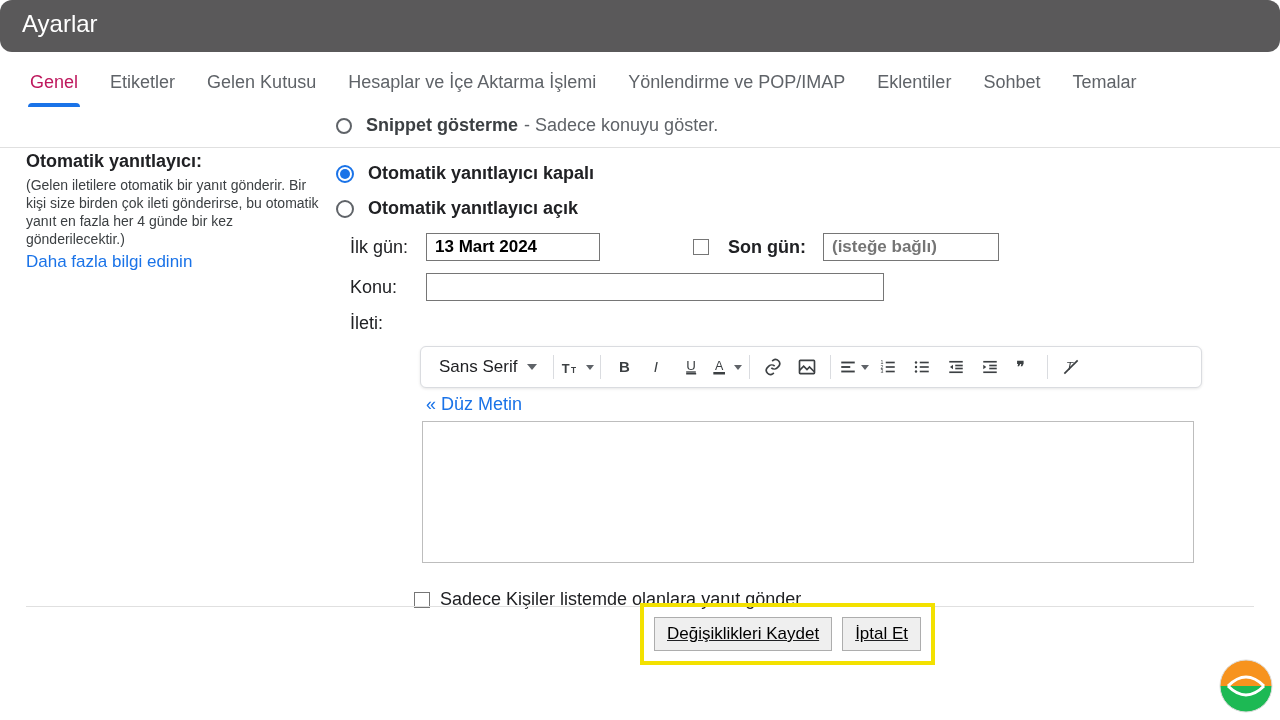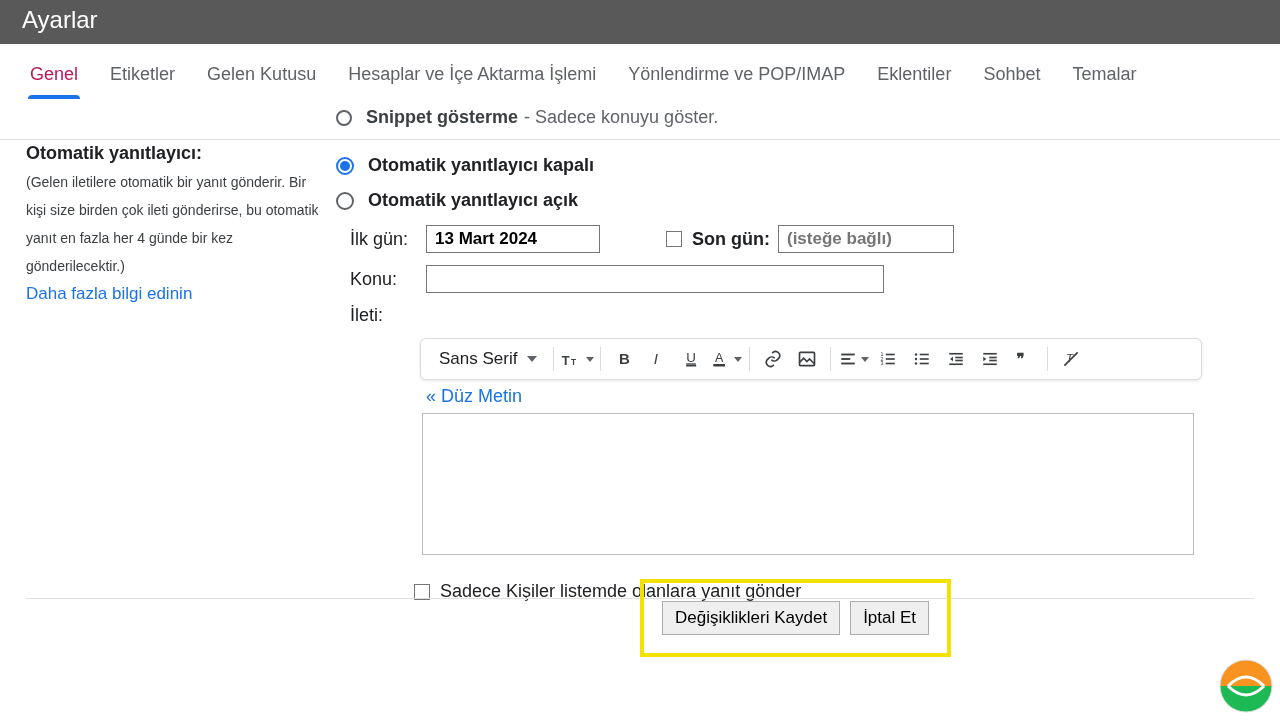--- a/index.html
+++ b/index.html
@@ -1,65 +1,65 @@
 <!DOCTYPE html>
 <html><head>
 <meta charset="utf-8">
 <style>
   * { box-sizing: border-box; margin: 0; padding: 0; }
   body { font-family: Arial, "Helvetica Neue", sans-serif; font-size: 14px; color: #202124; background: #fff; width: 1280px; height: 720px; overflow: hidden; position: relative; }
-  .header { background: #5a595a; color: #fff; padding: 6px 22px 10px; font-size: 24px; font-weight: 400; height: 44px; display: flex; align-items: center; }
+  .header { background: #5a595a; color: #fff; padding: 6px 22px 10px; font-size: 24px; font-weight: 400; height: 52px; display: flex; align-items: center; border-radius: 12px; }
   .tabs { display: flex; flex-wrap: wrap; padding: 12px 18px 0; border-bottom: none; }
   .tab { font-size: 18px; color: #5f6368; padding: 8px 12px 14px; cursor: pointer; margin-right: 8px; position: relative; }
   .tab.active { color: #be185d; }
   .tab.active::after { content:""; position:absolute; left:10px; right:10px; bottom:0; height:4px; background:#1a73e8; border-radius:4px 4px 0 0; }
   .content { position: relative; padding: 0 26px; height: calc(720px - 44px - 100px); overflow: hidden; background:#fff; }
   .snippet-row { position:absolute; top:8px; left:336px; display:flex; align-items:center; color:#3c4043; font-size:18px; }
   .snippet-row .radio { width:16px; height:16px; border:2px solid #5f6368; border-radius:50%; margin-right:14px; }
   .snippet-row .bold { font-weight:700; margin-right:6px; }
   .snippet-row .sub { color:#5f6368; }
   .divider { position:absolute; top:40px; left:0; right:0; height:1px; background:#e0e0e0; }
 
   .section { position:absolute; top:44px; left:26px; width:300px; }
   .section-title { font-size:18px; font-weight:700; margin-bottom:4px; }
-  .section-note { font-size:14px; color:#3c4043; line-height:28px; }
+  .section-note { font-size:14px; color:#3c4043; line-height:18px; }
   .learn-more { color:#1a73e8; font-size:17px; cursor:pointer; margin-top:4px; display:inline-block; }
 
   .options { position:absolute; top:56px; left:336px; right:26px; }
   .opt-row { display:flex; align-items:center; font-size:18px; margin-bottom:14px; }
   .radio-outer { width:18px; height:18px; border:2px solid #5f6368; border-radius:50%; margin-right:14px; display:flex; align-items:center; justify-content:center; flex-shrink:0; position:relative; }
   .radio-outer.checked { border-color:#1a73e8; }
   .radio-outer.checked::after { content:""; width:10px; height:10px; background:#1a73e8; border-radius:50%; }
   .opt-label { font-weight:700; }
 
   .field-row { display:flex; align-items:center; margin:8px 0 12px 14px; }
   .field-label { font-size:18px; font-weight:400; width:76px; }
   .text-input { border:1px solid #767676; padding:4px 8px; font-size:17px; height:28px;font-weight:bold; }
   .first-day-input { width:174px; }
-  .last-day-wrap { display:flex; align-items:center; margin-left:66px; }
+  .last-day-wrap { display:flex; align-items:center; margin-left:93px;gap:9px; }
   .last-day-check { width:16px; height:16px; border:1px solid #767676; margin-right:10px; }
   .last-day-label { font-size:18px; font-weight:700; margin-right:8px; }
   .last-day-input { width:176px; color:#888; }
   .subject-input { width:458px; }
 
   .toolbar { margin:4px 0 6px 84px; width:782px; height:42px; background:#fff; border:1px solid #dadce0; border-radius:6px; box-shadow:0 1px 3px rgba(0,0,0,.1); display:flex; align-items:center; padding:12px 8px; }
   .font-select { display:flex; align-items:center; font-size:17px; padding:0 10px; cursor:pointer; height:100%; }
   .caret { width:0; height:0; border-left:5px solid transparent; border-right:5px solid transparent; border-top:6px solid #5f6368; margin-left:10px; }
   .divider-v { width:1px; height:24px; background:#dadce0; margin:0 6px; }
   .tool-btn { width:34px; height:34px; display:flex; align-items:center; justify-content:center; cursor:pointer; color:#3c4043; }
   .tool-btn .caret-sm { width:0; height:0; border-left:4px solid transparent; border-right:4px solid transparent; border-top:5px solid #5f6368; margin-left:4px; }
 
   .plain-text { margin:6px 0 0 90px; color:#1a73e8; font-size:18px; cursor:pointer; }
   .editor { margin:6px 0 0 86px; width:772px; height:142px; border:1px solid #bdbdbd; background:#fff; }
 
   .contacts-row { display:flex; align-items:center; margin:26px 0 0 78px; font-size:18px; }
   .contacts-check { width:16px; height:16px; border:1px solid #767676; margin-right:10px; }
 
   .footer-divider { position:absolute; bottom:76px; left:26px; right:26px; height:1px; background:#e0e0e0; }
-  .footer-buttons { position:absolute; bottom:18px; left:640px; display:flex; gap:10px; padding:18px; border:4px solid #f3e100; }
+  .footer-buttons { position:absolute; bottom:18px; left:640px; display:flex; gap:10px; padding:10px; border:4px solid #f3e100;text-decoration:underline; }
   .btn { background:#efefef; border:1px solid #adadad; padding:6px 12px; font-size:17px; cursor:pointer; }
   .logo { position:absolute; right:6px; bottom:6px; width:56px; height:56px; }
 
   svg { display:block; }
 </style>
 </head>
 <body>
 
 <div class="header">
   <span>Ayarlar</span>

